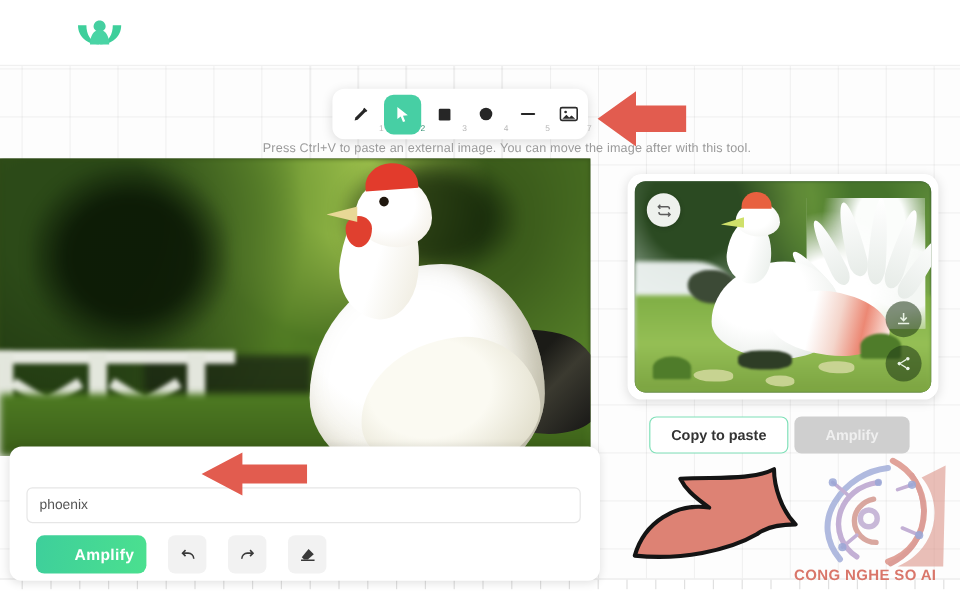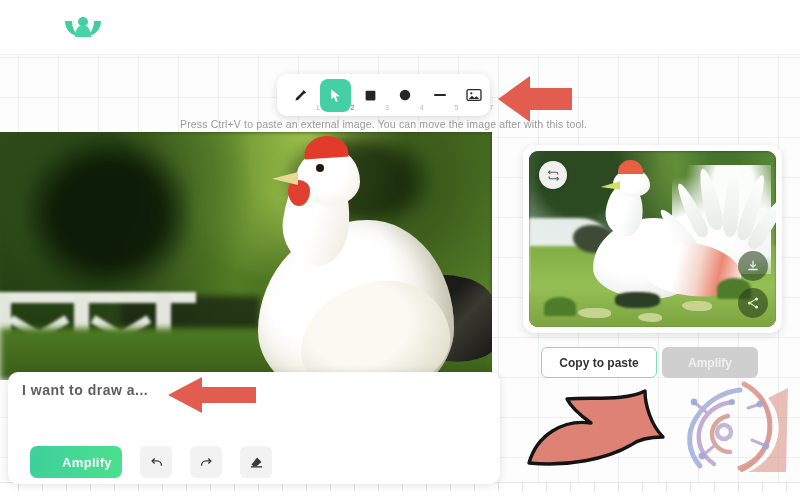--- a/index.html
+++ b/index.html
@@ -164,23 +164,24 @@
   }
   .tool:first-child { margin-left: 8px; }
   .tool.active { background: #47cfa4; }
   .tool .num {
     position: absolute; right: -3px; bottom: 1px;
     font-size: 7px; color: #b7b7b7;
   }
   .tool.active .num { color: #2f8f70; }
 
   #hint {
-    position: absolute; left: 180px; top: 118px; width: 430px;
+    position: absolute; left: 196px; top: 118px; width: 430px;
     font-size: 10.5px; color: #9a9a9a; letter-spacing: .15px;
     z-index: 50;
+    text-align: right;
   }
 
   
   #prompt-panel {
     position: absolute; left: 8px; top: 372px; width: 492px; height: 112px;
     background: #ffffff; border-radius: 10px;
     box-shadow: 0 1px 8px rgba(0,0,0,0.12);
     z-index: 55;
   }
   #prompt-label {
@@ -532,21 +533,21 @@
         <path d="M8.4 10.7 L15.6 6.3 M8.4 13.3 L15.6 17.7" stroke="#e9f3e5" stroke-width="1.8"></path>
       </svg>
     </div>
   </div>
 </div>
 
 <button id="copy-btn">Copy to paste</button>
 <button id="publish-btn">Amplify</button>
 
 <div id="prompt-panel">
-  <div id="prompt-label">I want to draw a...</div>
+  <input id="prompt-input" type="text" value="phoenix" style="">
   <button id="amplify-btn">Amplify</button>
   <button class="sq-btn" id="undo-btn">
     <svg width="15" height="15" viewBox="0 0 24 24">
       <path d="M20 17 a7.5 7.5 0 0 0-7.5-7.5 H5.5" fill="none" stroke="#3a3a3a" stroke-width="2.1"></path>
       <path d="M9 5.5 L5 9.5 L9 13.5" fill="none" stroke="#3a3a3a" stroke-width="2.1"></path>
     </svg>
   </button>
   <button class="sq-btn" id="redo-btn">
     <svg width="15" height="15" viewBox="0 0 24 24">
       <path d="M4 17 a7.5 7.5 0 0 1 7.5-7.5 H18.5" fill="none" stroke="#3a3a3a" stroke-width="2.1"></path>
@@ -582,13 +583,14 @@
     </g>
     <g fill="#9aa7d6" opacity="0.85">
       <circle cx="46" cy="24" r="3.4"></circle>
         <circle cx="54" cy="78" r="3.4"></circle>
       <circle cx="112" cy="26" r="3.4"></circle>
         <circle cx="118" cy="68" r="3.4"></circle>
       <circle cx="84" cy="24" r="3"></circle>
     </g>
     <path d="M120 20 C132 34 134 54 126 70 C120 82 110 90 100 94 L138 94 L140 10 Z" fill="#d98a7e" opacity="0.55"></path>
   </svg>
+  <div id="watermark-text">CONG NGHE SO AI</div>
 </div>
 
 </body></html>

